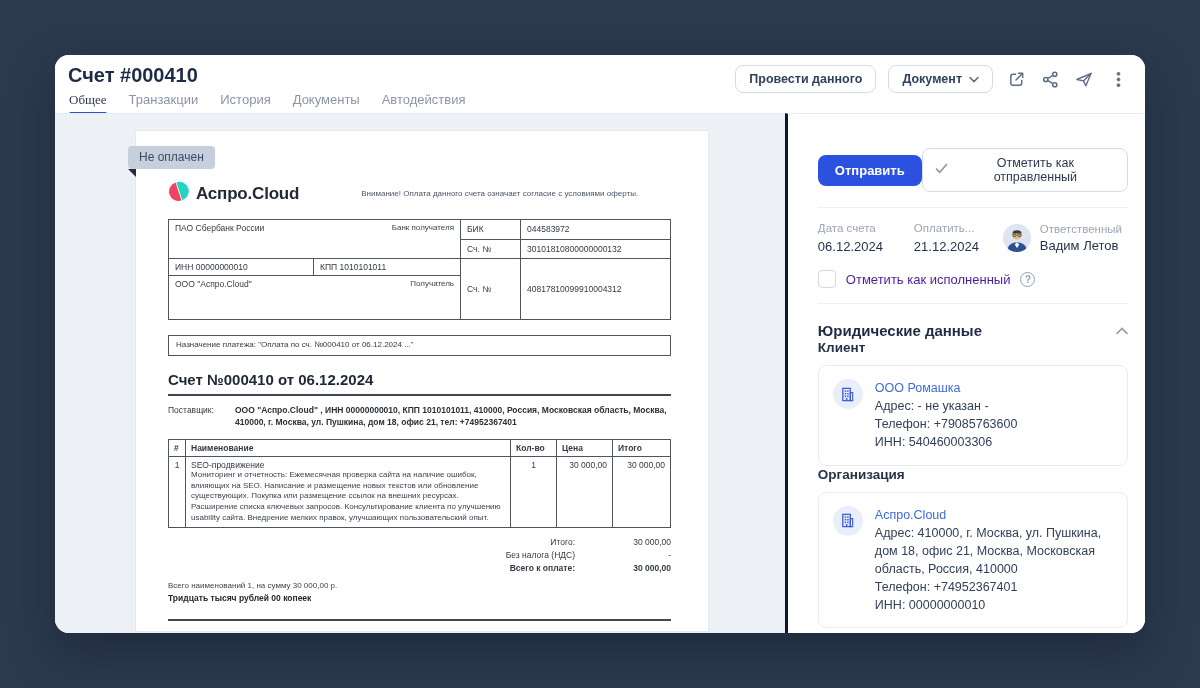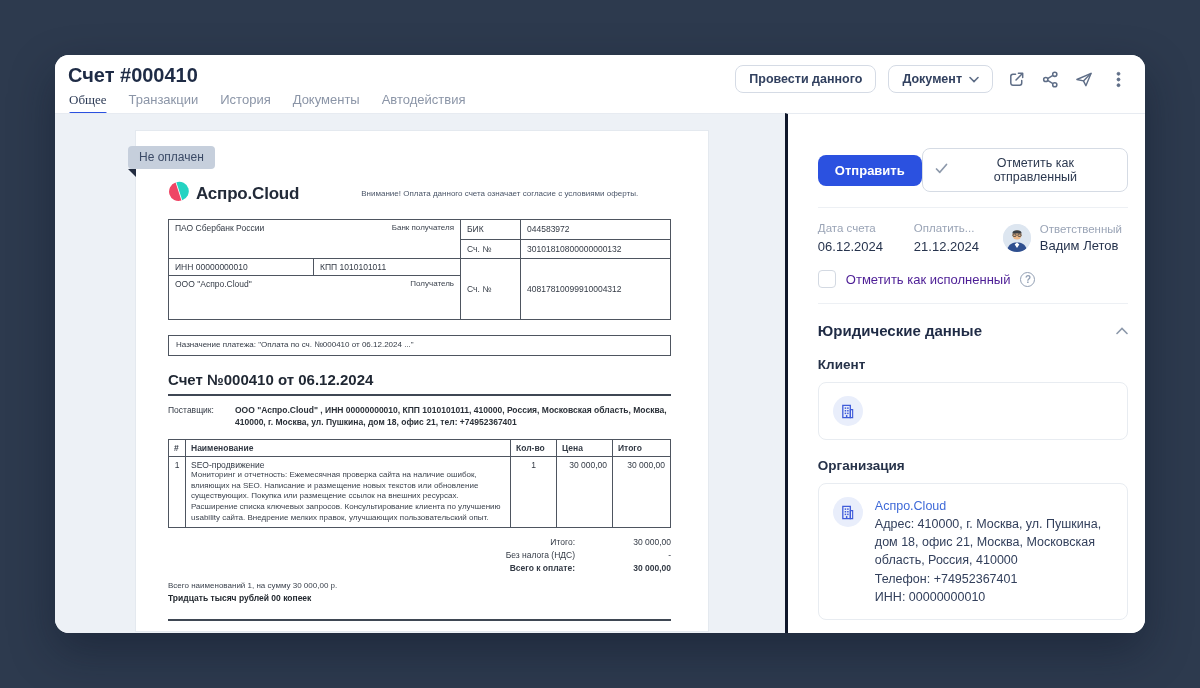--- a/index.html
+++ b/index.html
@@ -100,21 +100,21 @@
   .avatar { width:28px; height:28px; border-radius:50%; overflow:hidden; background:#dfe7f2; flex:none; }
 
   .check-row { margin-top:16px; display:flex; align-items:center; gap:10px; }
   .checkbox { width:18px; height:18px; border:1.5px solid #d3d9e2; border-radius:4px; background:#fff; cursor:pointer; }
   .check-label { font-size:13px; color:#4c1d95; }
   .help-icon { width:15px; height:15px; border:1.2px solid #93a0b4; border-radius:50%; color:#93a0b4;
     font-size:10px; display:flex; align-items:center; justify-content:center; font-weight:700; cursor:pointer; }
 
   .section-title-row { margin-top:17px; display:flex; justify-content:space-between; align-items:center; }
   .section-title { font-size:15px; font-weight:700; color:#1f2b45; }
-  .sub-title { margin-top:18px; font-size:13.5px; font-weight:700; color:#263249; }
+  .sub-title { margin-top:1px; font-size:13.5px; font-weight:700; color:#263249; }
 
   .entity-card { margin-top:10px; border:1px solid #e8ecf1; border-radius:8px; padding:13px 14px;
     display:flex; gap:12px; background:#fff; }
   .entity-icon { width:30px; height:30px; border-radius:50%; background:#e9eefb; flex:none;
     display:flex; align-items:center; justify-content:center; }
   .entity-body { font-size:12.5px; color:#33405c; line-height:1.45; }
   .entity-link { color:#3f6ad8; cursor:pointer; }
 </style>
 </head>
 <body>
@@ -356,20 +356,26 @@
             <rect x="5" y="3.6" width="1.6" height="1.6"></rect>
               <rect x="7.6" y="3.6" width="1.6" height="1.6"></rect>
             <rect x="5" y="6.4" width="1.6" height="1.6"></rect>
               <rect x="7.6" y="6.4" width="1.6" height="1.6"></rect>
             <rect x="5" y="9.2" width="1.6" height="1.6"></rect>
               <rect x="7.6" y="9.2" width="1.6" height="1.6"></rect>
             <rect x="6.3" y="11.8" width="1.6" height="2.7"></rect>
             <path d="M11 6h2.5v8.5H11z" fill="none" stroke="#3f5bd9" stroke-width="1.2"></path>
           </svg>
         </span>
+        <div class="entity-body">
+          <div class="entity-link">ООО Ромашка</div>
+          <div>Адрес: - не указан -</div>
+          <div>Телефон: +79085763600</div>
+          <div>ИНН: 540460003306</div>
+        </div>
       </div>
 
       <div class="sub-title">Организация</div>
 
       <div class="entity-card">
         <span class="entity-icon">
           <svg width="15" height="15" viewBox="0 0 16 16" fill="#3f5bd9">
             <path d="M3 1.5h8v13H3z" fill="none" stroke="#3f5bd9" stroke-width="1.4"></path>
             <rect x="5" y="3.6" width="1.6" height="1.6"></rect>
               <rect x="7.6" y="3.6" width="1.6" height="1.6"></rect>

